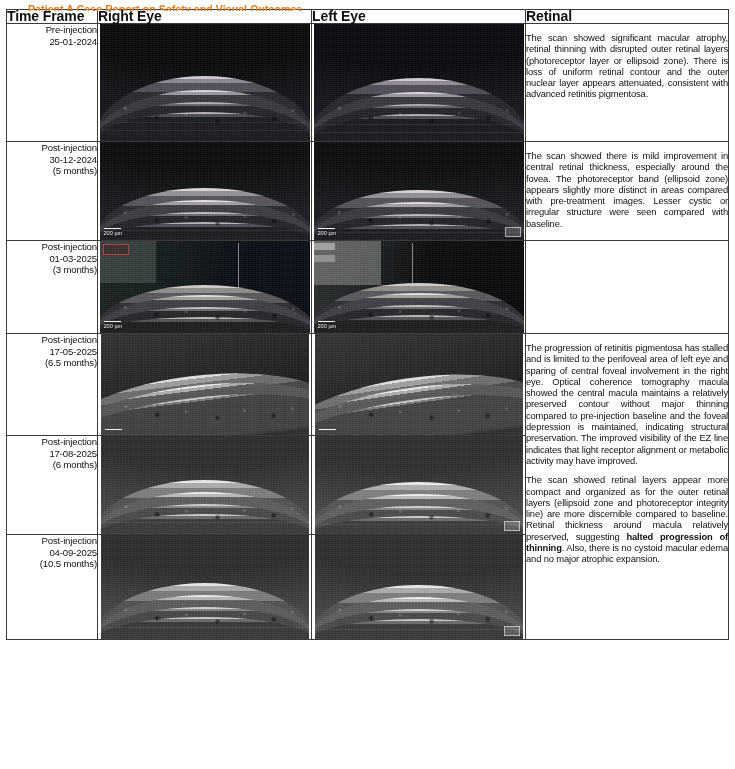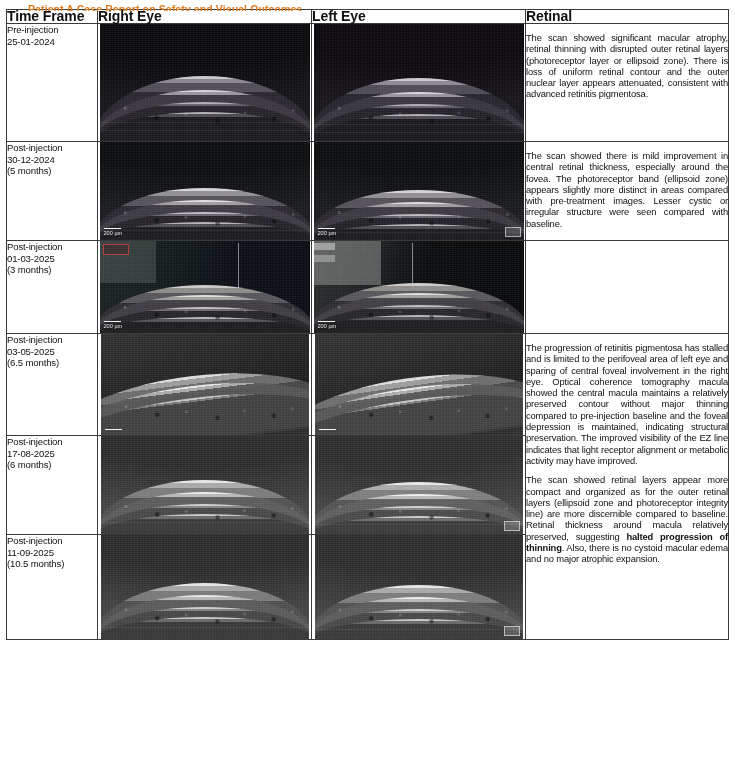--- a/index.html
+++ b/index.html
@@ -54,21 +54,21 @@
     line-height: 13px;
     letter-spacing: -0.1px;
   }
   td.tf-cell {
     padding: 4px 3px 3px 5px;
     font-size: 9.6px;
     line-height: 11.6px;
     color: #111;
     letter-spacing: -0.15px;
   }
-  .tf-line { display: block; white-space: nowrap; }
+  .tf-line { display: block; white-space: nowrap; text-align: right; }
   td.img-cell {
     padding: 0;
     text-align: center;
     background: #ffffff;
   }
   td.find-cell {
     padding: 4px 4px 3px 5px;
     font-size: 9.4px;
     line-height: 11.3px;
     color: #111;
@@ -314,21 +314,21 @@
           </div>
         </td>
         <td class="find-cell">
           <p></p>
         </td>
       </tr>
 
       <tr>
         <td class="tf-cell">
           <span class="tf-line">Post-injection</span>
-          <span class="tf-line">03-05-2025</span>
+          <span class="tf-line">17-05-2025</span>
           <span class="tf-line">(6.5 months)</span>
         </td>
         <td class="img-cell">
           <div class="oct" style="width:208px;height:101px;background:linear-gradient(180deg,#2a2a2a 0%,#1e1e1e 50%,#3a3a3a 100%);">
             <div class="vitreous" style="background:linear-gradient(165deg,#303030 0%,#242424 40%,#1a1a1a 70%,#2e2e2e 100%);"></div>
             <div class="retina" style="top:42px;height:62px;left:-30%;width:150%;background:linear-gradient(180deg,#d9d9d9 0 3px,#9a9a9a 3px 8px,#6a6a6a 8px 18px,#454545 18px 100%);transform:rotate(-7deg);"></div>
             <div class="band" style="top:52px;height:54px;left:-30%;width:150%;background:linear-gradient(180deg,#f2f2f2 0 2px,#b0b0b0 2px 5px,#555 5px 100%);opacity:.9;transform:rotate(-7deg);"></div>
             <div class="band" style="top:64px;height:44px;left:-30%;width:150%;background:linear-gradient(180deg,#e0e0e0 0 2px,#808080 2px 4px,#3a3a3a 4px 100%);opacity:.8;transform:rotate(-7deg);"></div>
             <div class="speckle"></div>
             <div class="noise" style="opacity:1;"></div>
@@ -385,21 +385,21 @@
             <div class="speckle"></div>
             <div class="noise" style="opacity:1;"></div>
             <div class="logo-box"></div>
           </div>
         </td>
       </tr>
 
       <tr>
         <td class="tf-cell">
           <span class="tf-line">Post-injection</span>
-          <span class="tf-line">11-09-2025</span>
+          <span class="tf-line">04-09-2025</span>
           <span class="tf-line">(10.5 months)</span>
         </td>
         <td class="img-cell">
           <div class="oct" style="width:208px;height:104px;background:linear-gradient(180deg,#3a3a3a 0%,#2c2c2c 50%,#484848 100%);">
             <div class="vitreous" style="background:radial-gradient(ellipse 128% 92% at 50% -16%, #2a2a2a 54%, #424242 100%);"></div>
             <div class="retina" style="top:48px;height:60px;background:linear-gradient(180deg,#e3e3e3 0 3px,#a6a6a6 3px 8px,#787878 8px 18px,#4e4e4e 18px 100%);"></div>
             <div class="band" style="top:60px;height:48px;background:linear-gradient(180deg,#f5f5f5 0 2px,#bbb 2px 5px,#5a5a5a 5px 100%);opacity:.9;"></div>
             <div class="band" style="top:72px;height:36px;background:linear-gradient(180deg,#e7e7e7 0 2px,#8a8a8a 2px 4px,#404040 4px 100%);opacity:.82;"></div>
             <div class="band" style="top:82px;height:26px;background:linear-gradient(180deg,#f9f9f9 0 2px,#747474 2px 5px,#313131 5px 100%);opacity:.72;"></div>
             <div class="hstreak" style="top:92px;"></div>

